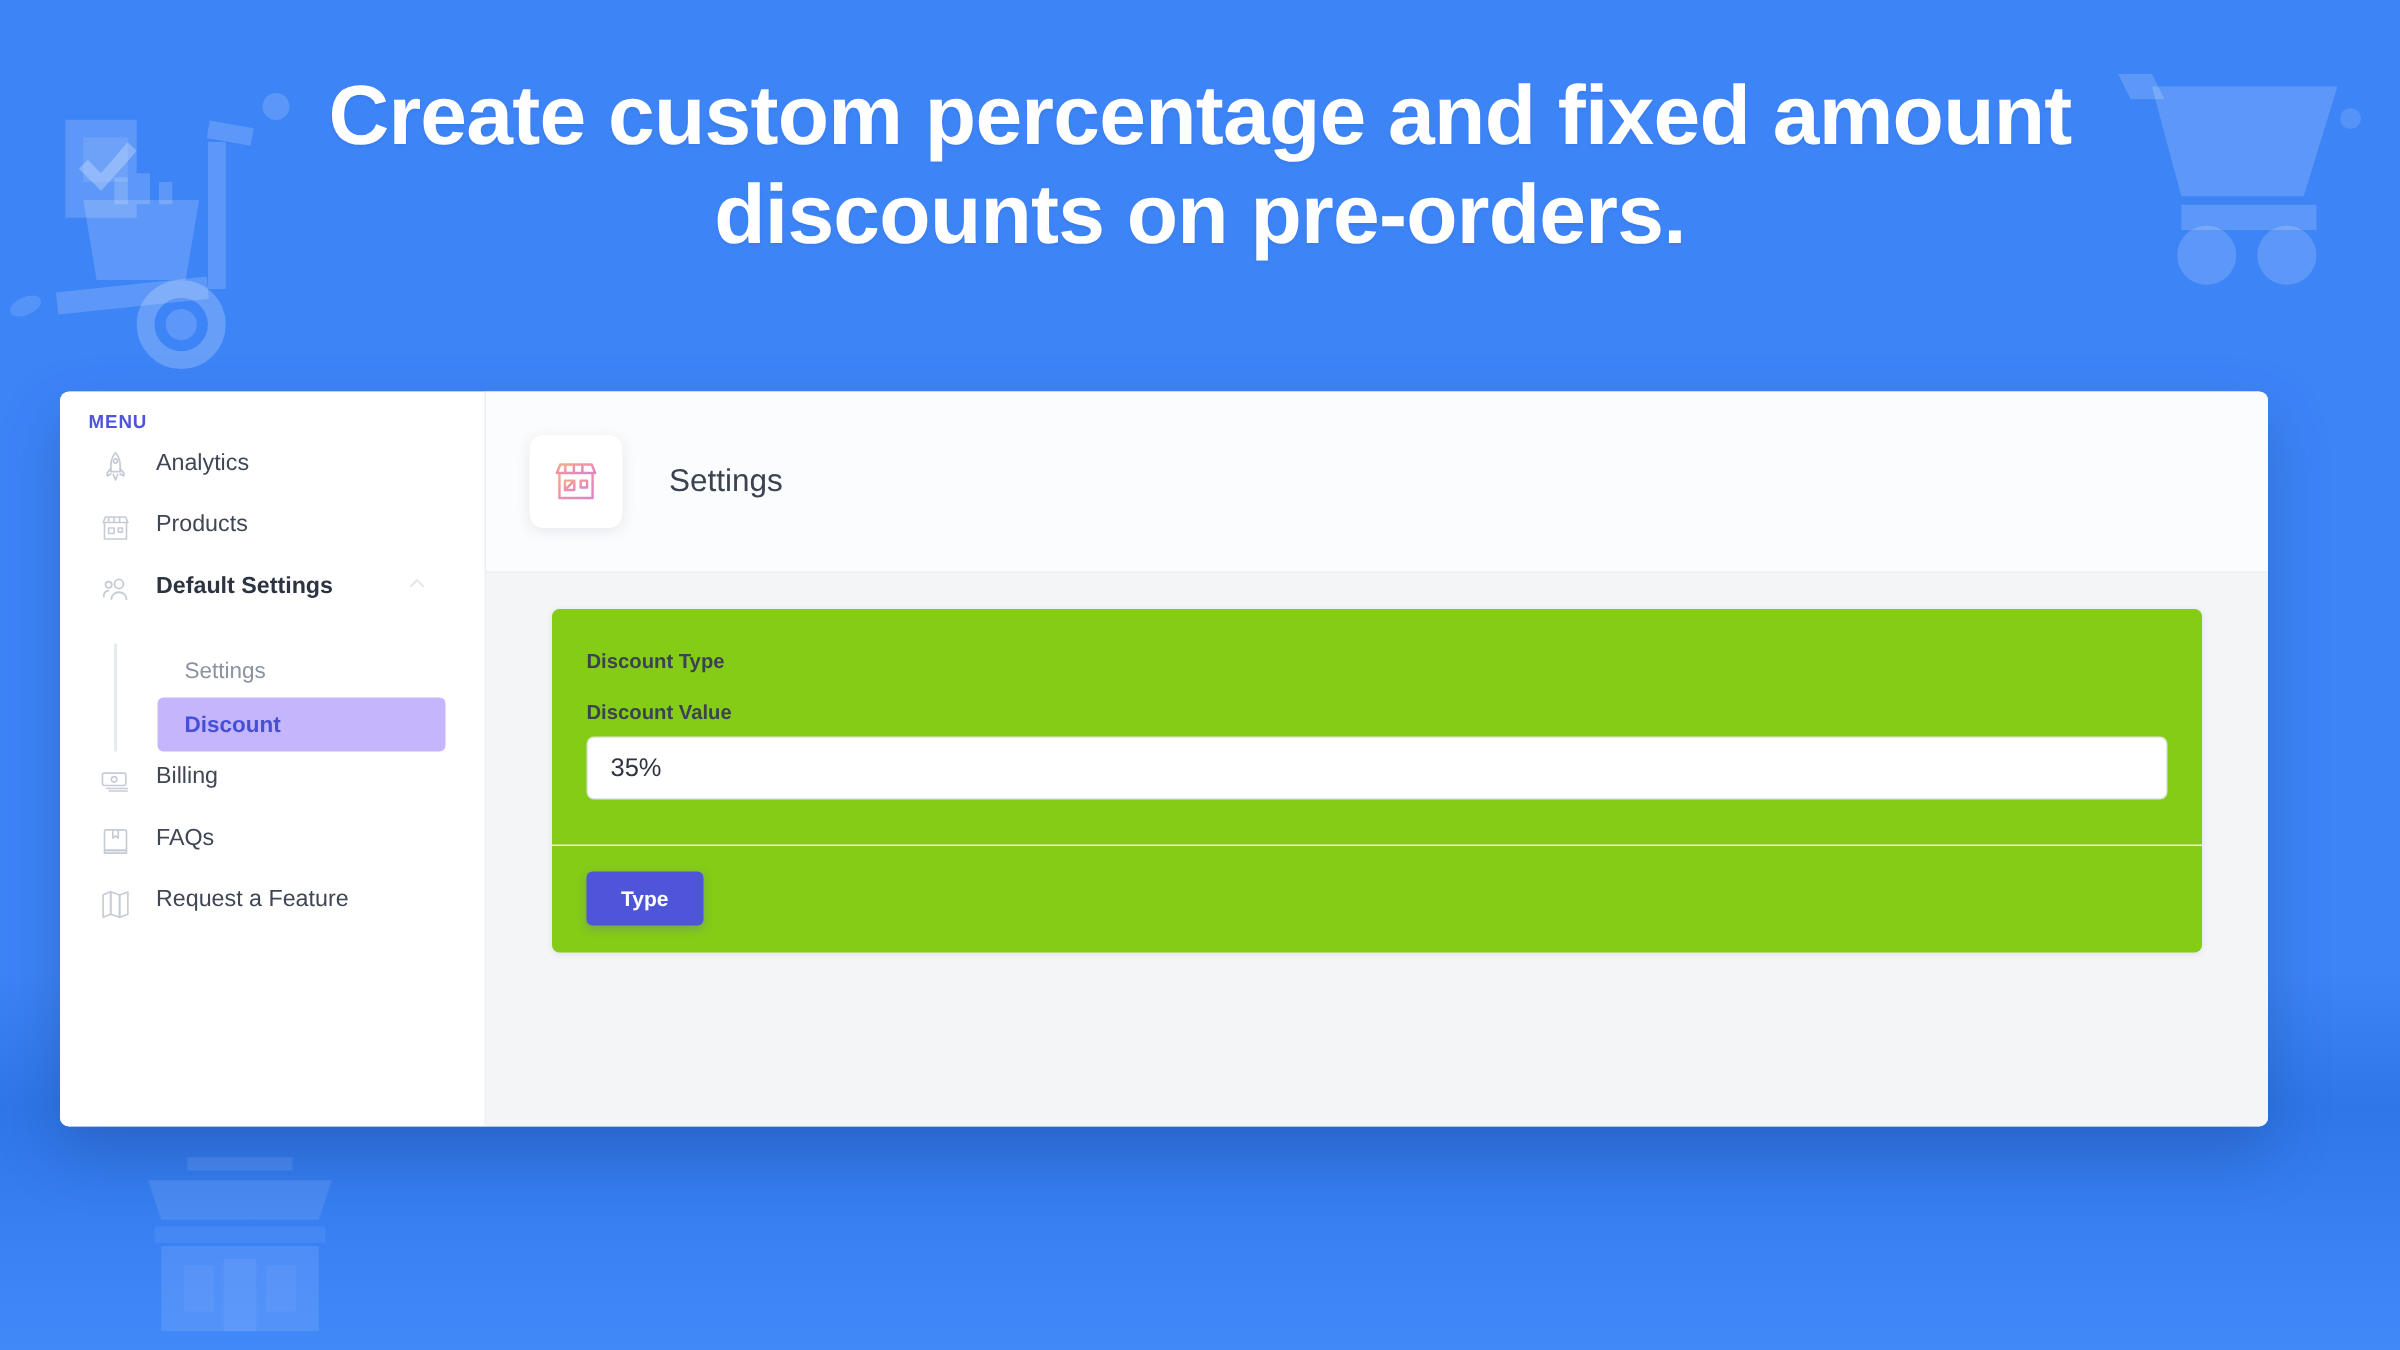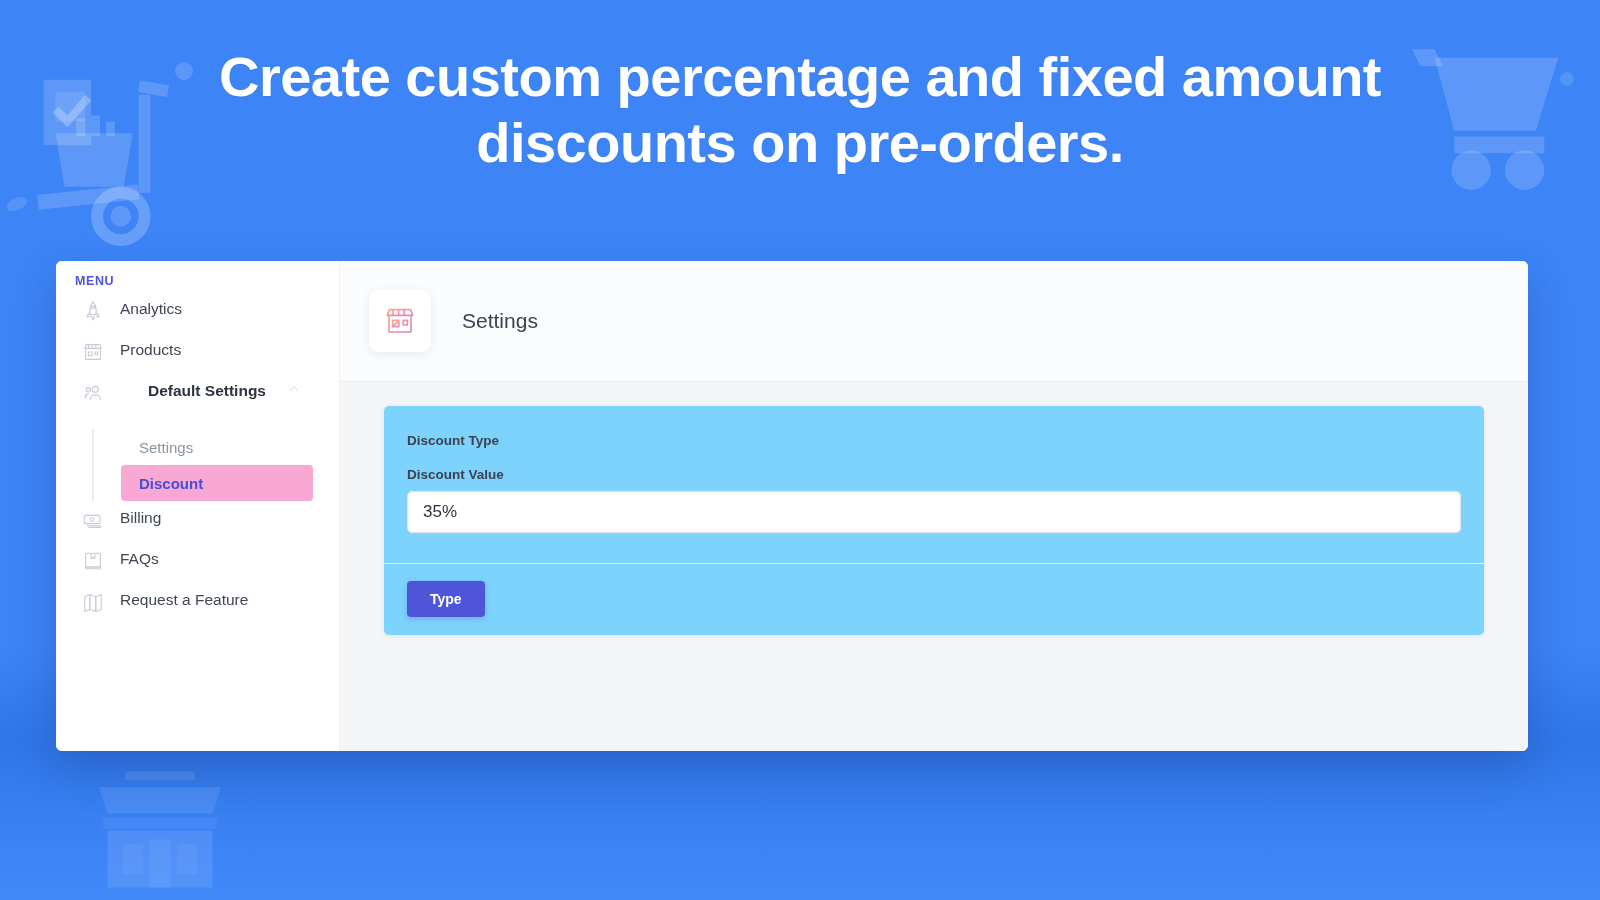--- a/index.html
+++ b/index.html
@@ -49,21 +49,21 @@
     font-weight: bold;
     line-height: 1.18;
     letter-spacing: -0.5px;
     padding: 0 106px;
     text-shadow: 0 1px 2px rgba(0,0,0,0.06);
   }
 
   
   .app-window {
     position: absolute;
-    left: 56px;
+    left: 40px;
     top: 261px;
     width: 1472px;
     height: 490px;
     background: #ffffff;
     border-radius: 6px;
     box-shadow: 0 18px 40px rgba(20, 50, 110, 0.28);
     display: flex;
     overflow: hidden;
   }
 
@@ -97,21 +97,20 @@
     color: #c6ccd6;
   }
   .nav-item .ic svg { width: 100%; height: 100%; display: block; }
   .nav-label {
     font-size: 15.5px;
     color: #3f4654;
   }
   .nav-item.active-parent .nav-label {
     font-weight: bold;
     color: #2c3341;
-    margin-left: 28px;
   }
   .chev {
     position: absolute;
     right: 38px;
     width: 14px; height: 14px;
     color: #e2e6ec;
   }
   .chev svg { width: 100%; height: 100%; display: block; }
 
   .subnav {
@@ -125,21 +124,21 @@
     display: flex;
     align-items: center;
     padding-left: 18px;
     border-radius: 4px;
     font-size: 15px;
     color: #8b93a1;
     cursor: pointer;
     margin-right: 26px;
   }
   .sub-item.selected {
-    background: #f9a8d4;
+    background: #c4b5fd;
     color: #4550d6;
     font-weight: bold;
   }
 
   
   .main {
     flex: 1;
     background: #f4f5f7;
     display: flex;
     flex-direction: column;
@@ -171,21 +170,21 @@
     color: #3c4350;
   }
 
   .main-body {
     flex: 1;
     padding: 24px 44px 0 44px;
     min-width: 0;
   }
 
   .card {
-    background: #7dd3fc;
+    background: #84cc16;
     border-radius: 5px;
     box-shadow: 0 1px 4px rgba(40,60,100,0.10);
     overflow: hidden;
   }
   .card-fields { padding: 27px 23px 30px 23px; }
 
   .field-label {
     font-size: 13.5px;
     font-weight: bold;
     color: #3c4350;

